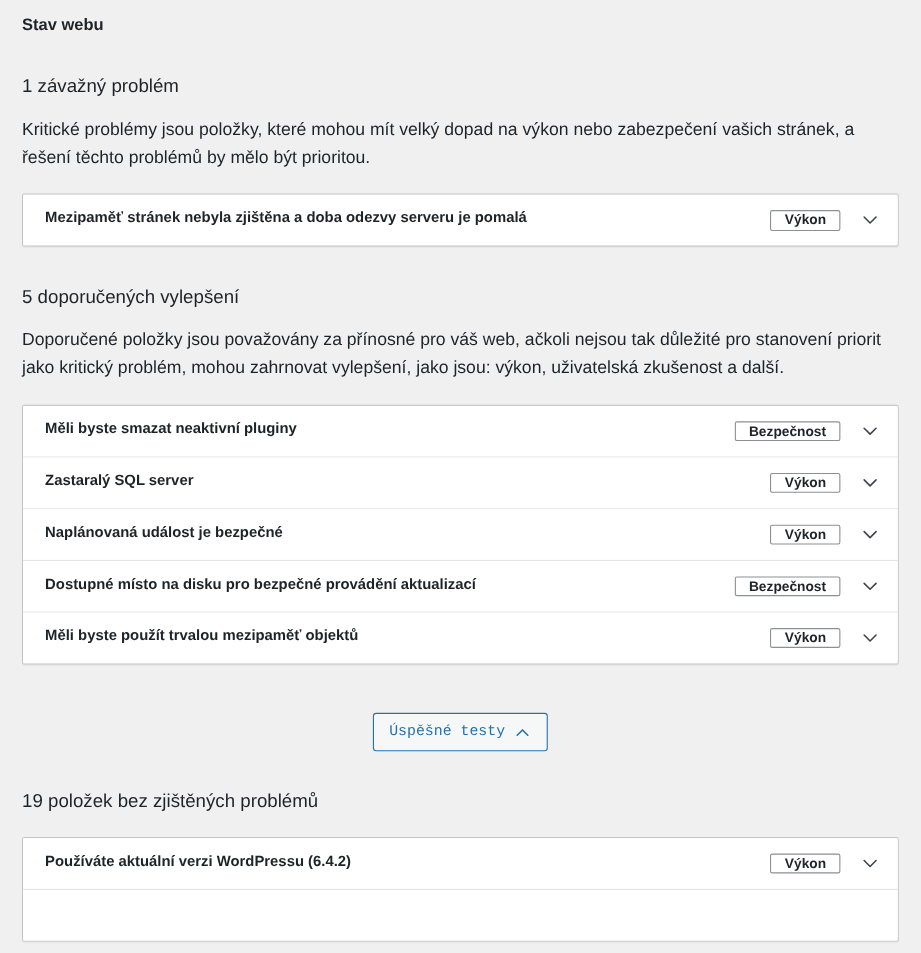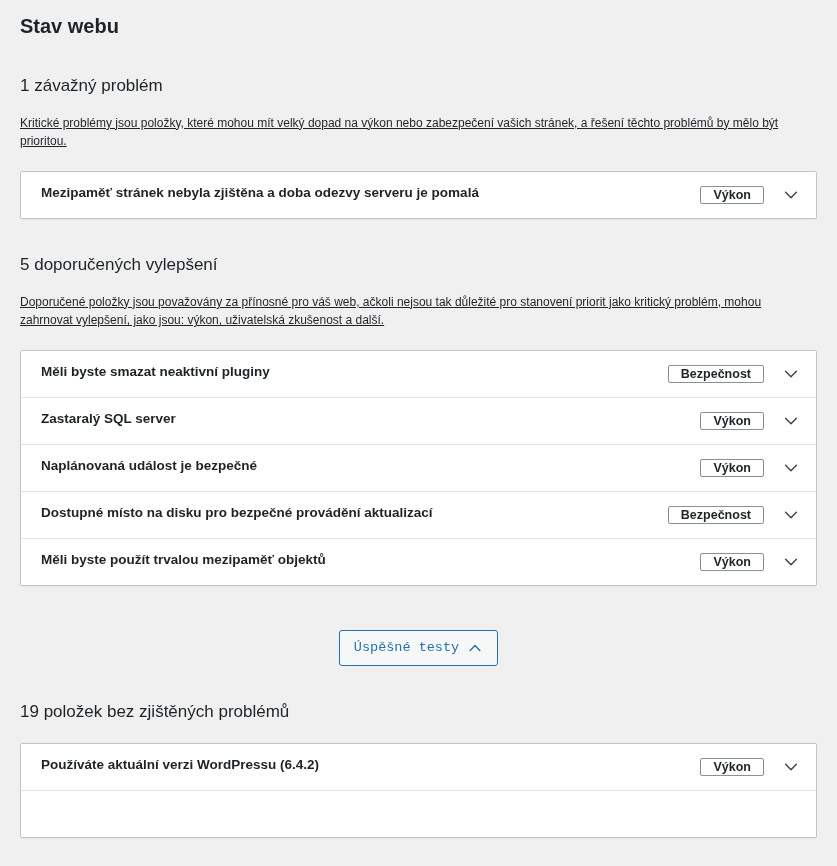--- a/index.html
+++ b/index.html
@@ -15,21 +15,21 @@
   }
   .page {
     width: 837px;
     min-height: 866px;
     box-sizing: border-box;
     padding: 0 20px;
     background: #f0f0f1;
     overflow: hidden;
   }
   .page-title {
-    font-size: 20px;
+    font-size: 15px;
     font-weight: bold;
     color: #1d2327;
     margin: 0;
     padding: 12px 0 0 0;
     line-height: 1.4;
   }
   .page-desc {
     font-size: 13.5px;
     color: #1d2327;
     margin: 16px 0 0 0;
@@ -39,26 +39,25 @@
     margin-top: 34px;
   }
   .section-heading {
     font-size: 17px;
     font-weight: normal;
     color: #1d2327;
     margin: 0;
     line-height: 1.4;
   }
   .section-desc {
-    font-size: 12px;
+    font-size: 16px;
     color: #1d2327;
     margin: 16px 0 0 0;
     line-height: 1.55;
     max-width: 790px;
-    text-decoration: underline;
   }
   .accordion {
     margin-top: 20px;
     background: #fff;
     border: 1px solid #c3c4c7;
     border-radius: 2px;
     box-shadow: 0 1px 1px rgba(0,0,0,.04);
   }
   .accordion-row {
     display: flex;

